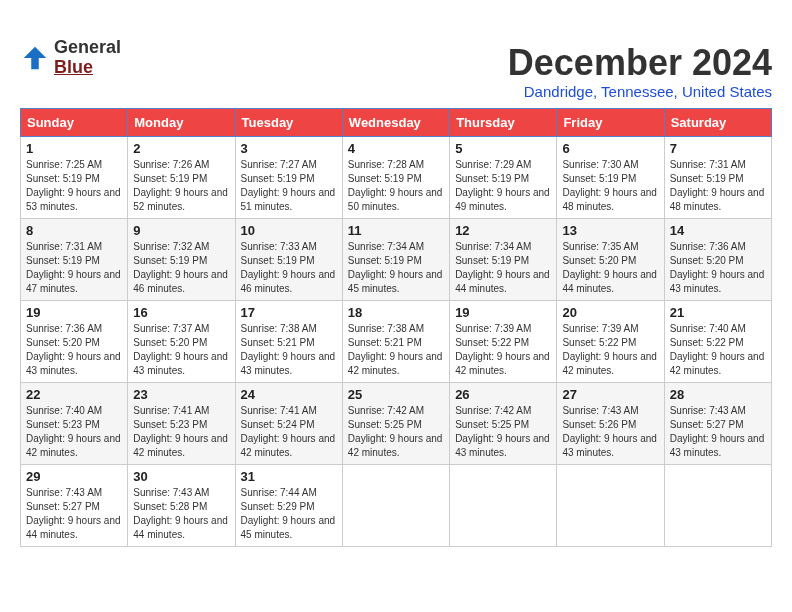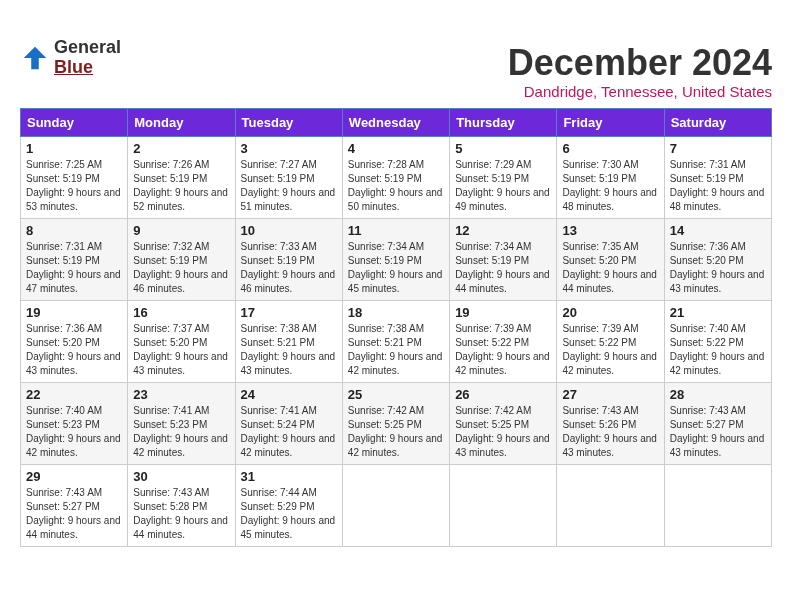--- a/index.html
+++ b/index.html
@@ -37,29 +37,29 @@
     }
     .month-title {
       font-size: 36px;
       font-weight: bold;
       color: #333;
       line-height: 1.1;
       margin-top: 27px;
     }
     .location-title {
       font-size: 15px;
-      color: #be185d;
+      color: #1d4ed8;
     }
     .calendar-table {
       width: 100%;
       border-collapse: collapse;
       font-size: 11px;
     }
     .calendar-table th {
-      background-color: #6d28d9;
+      background-color: #ef4444;
       color: white;
       text-align: left;
       padding: 6px 6px;
       font-size: 13px;
       font-weight: bold;
       border: 1px solid #5580c9;
     }
     .calendar-table td {
       border: 1px solid #ccc;
       vertical-align: top;

